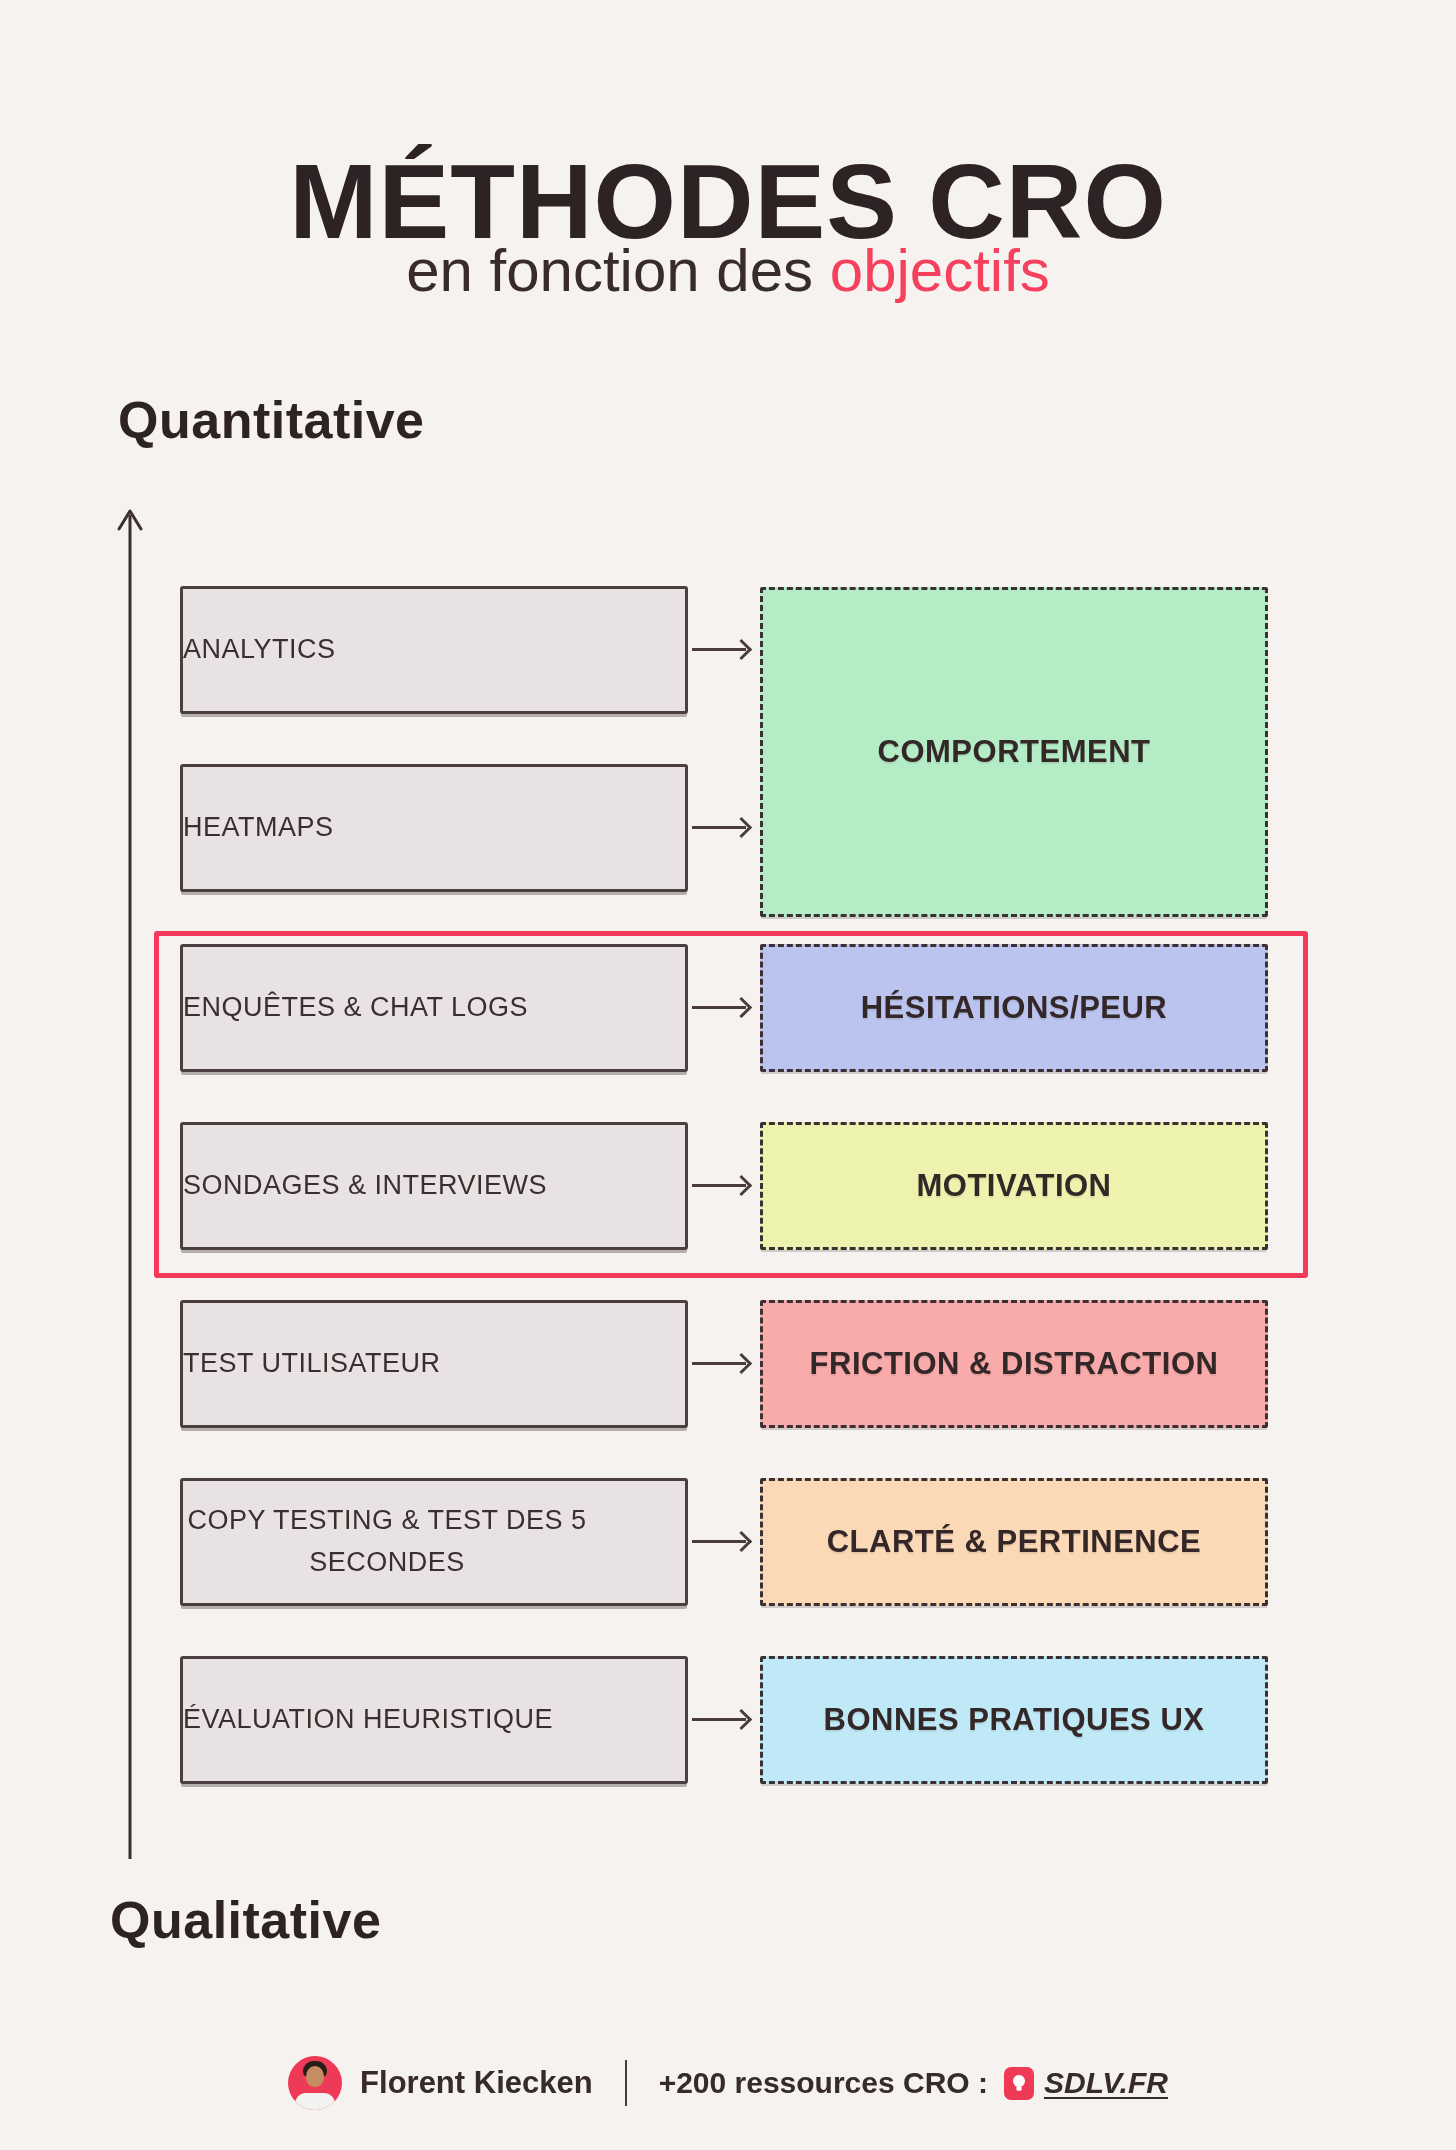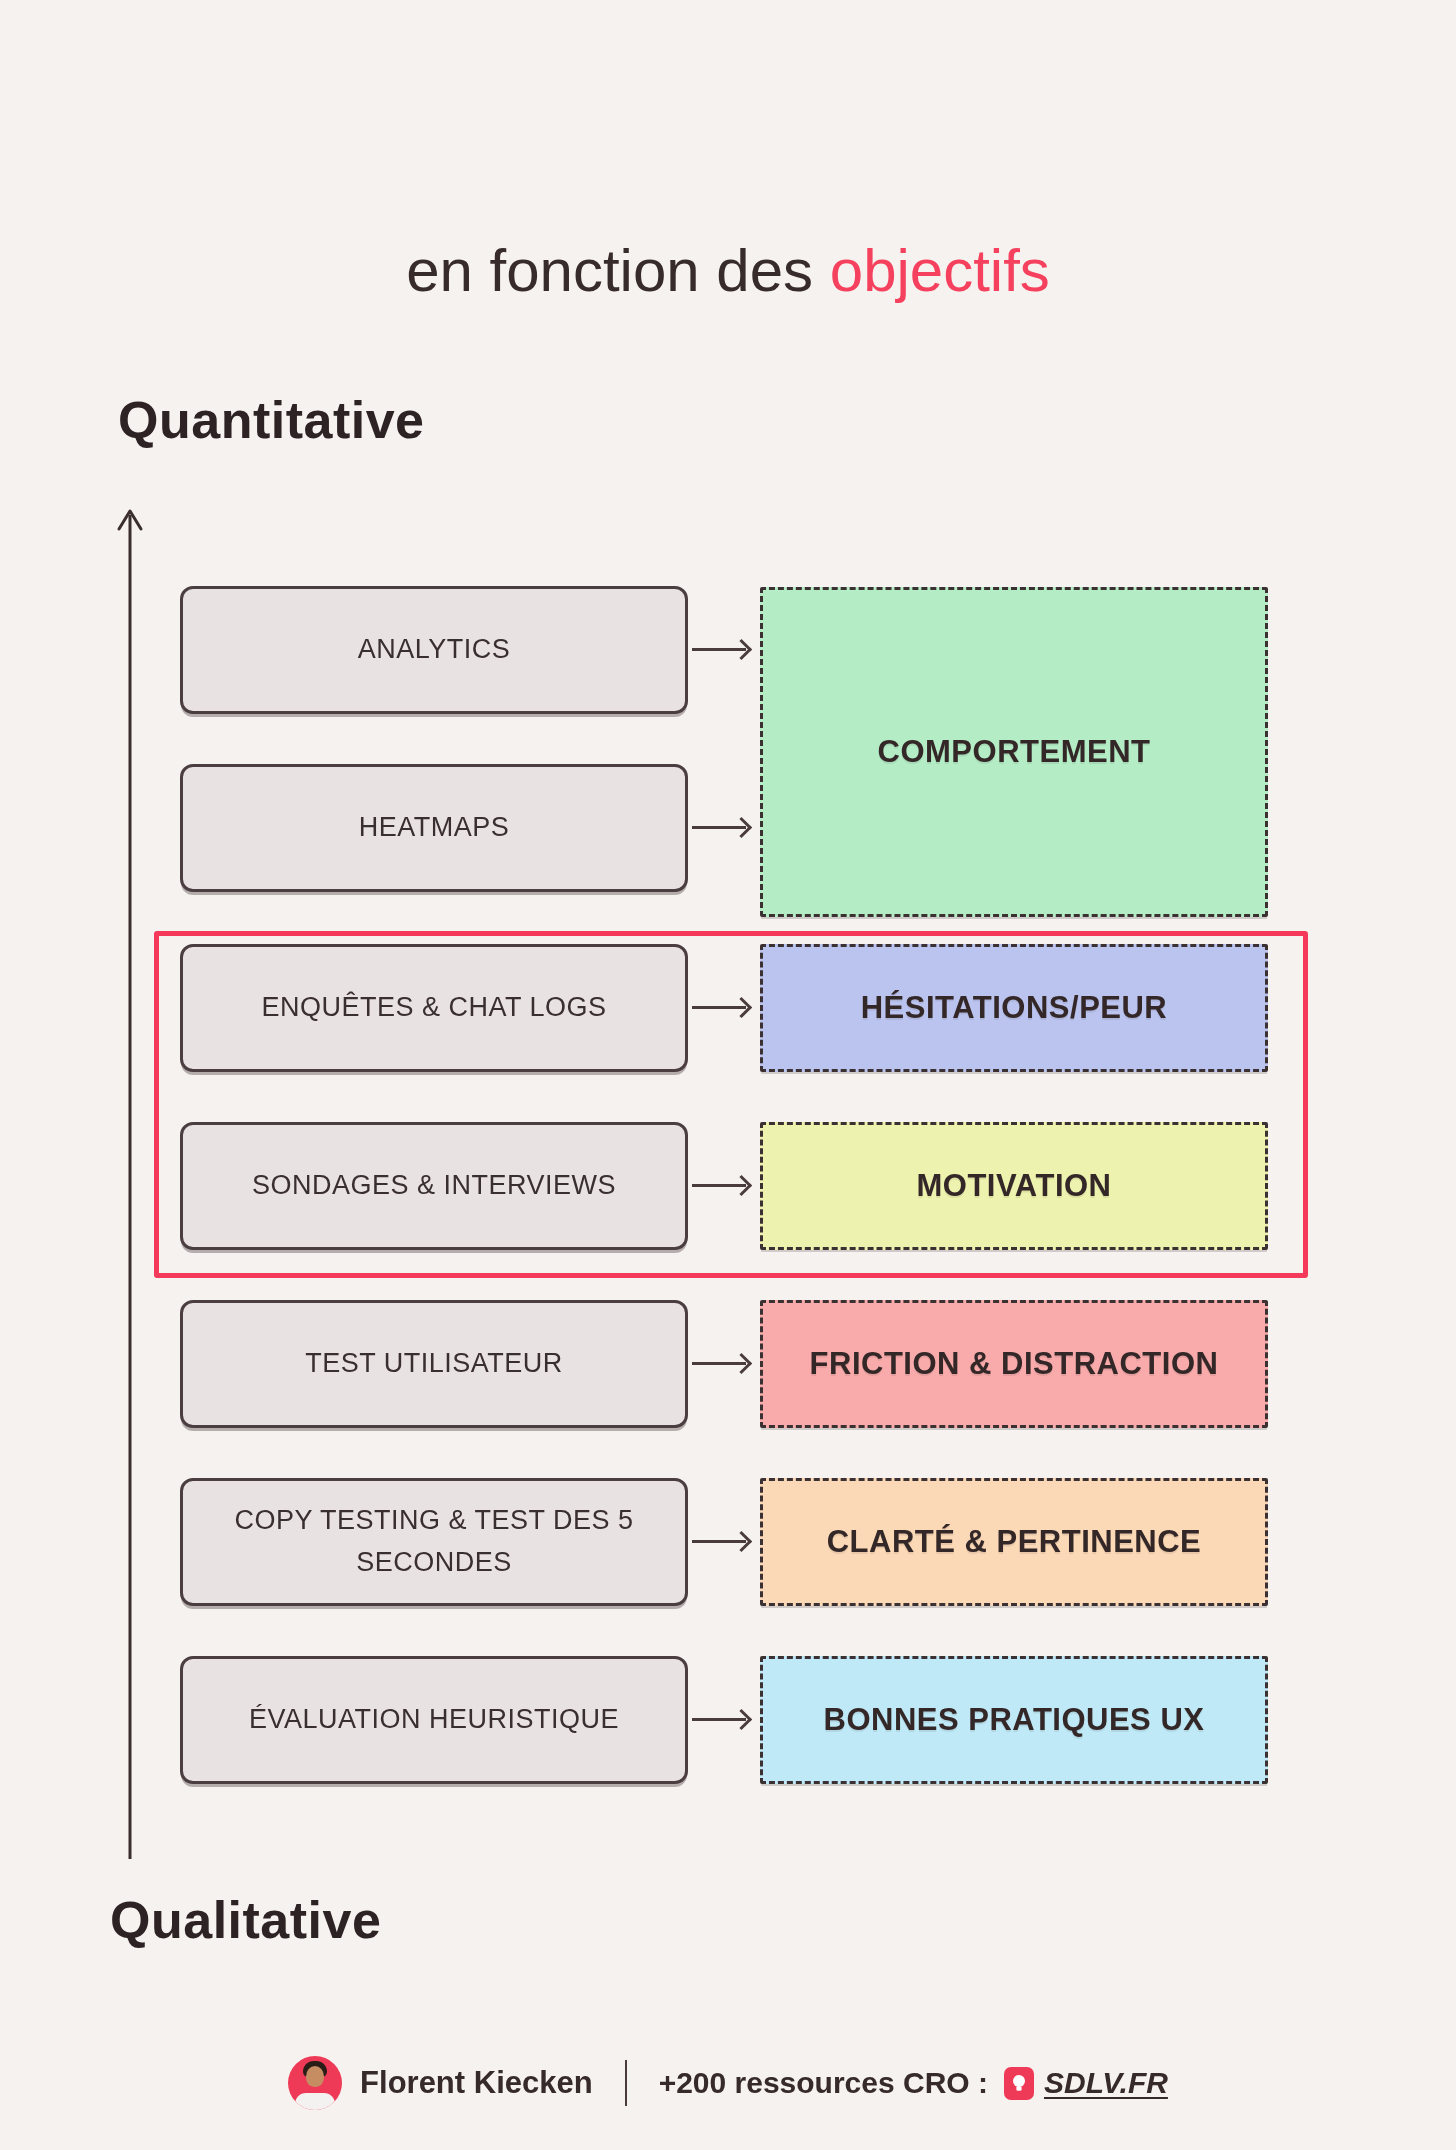--- a/index.html
+++ b/index.html
@@ -22,23 +22,23 @@
   
   .axis-label{
     position:absolute; font-size:52px; font-weight:800; color:#2e2324; letter-spacing:0.5px;
   }
   .axis-label.top{ left:118px; top:390px; }
   .axis-label.bottom{ left:110px; top:1890px; }
   .axis-svg{ position:absolute; left:112px; top:503px; }
   
   .method{
     position:absolute; left:180px; width:508px; height:128px; box-sizing:border-box;
-    background:#e9e2e3; border:3px solid #4b3e40; border-radius:13px;
+    background:#e9e2e3; border:3px solid #4b3e40; border-radius:3px;
     box-shadow:0 4px 0 -1px rgba(59,47,48,0.35);
-    display:flex; align-items:center; justify-content:center; text-align:center;
+    display:flex; align-items:center; text-align:center;
   }
   .method .lbl{
     font-size:27px; letter-spacing:0.5px; color:#3a2f30; max-width:408px; line-height:1.55;
   }
   .m1{top:586px}.m2{top:764px}.m3{top:944px}.m4{top:1122px}.m5{top:1300px}.m6{top:1478px}.m7{top:1656px}
   
   .objective{
     position:absolute; left:760px; width:508px; height:128px; box-sizing:border-box;
     border:3px dashed #3c3132; border-radius:2px;
     display:flex; align-items:center; justify-content:center; text-align:center;
@@ -83,20 +83,21 @@
     display:flex; align-items:center; justify-content:center; margin:0 10px 0 16px; flex:0 0 auto;
   }
   .brand-link{ font-size:30px; font-weight:800; font-style:italic; color:#362a2b;
     text-decoration:underline; text-underline-offset:4px; text-decoration-thickness:2px; }
 </style>
 </head>
 <body>
 
 <div class="poster">
 
+  <h1 class="title">MÉTHODES CRO</h1>
   <div class="subtitle">
     <span>en fonction des</span>
     <span class="accent">objectifs</span>
   </div>
 
   <div class="axis-label top">Quantitative</div>
   <div class="axis-label bottom">Qualitative</div>
   <svg class="axis-svg" width="36" height="1362" viewBox="0 0 36 1362">
     <line x1="18" y1="12" x2="18" y2="1356" stroke="#3a2e2e" stroke-width="3"></line>
     <polyline points="7,26 18,8 29,26" fill="none" stroke="#3a2e2e" stroke-width="3" stroke-linecap="round" stroke-linejoin="round"></polyline>

